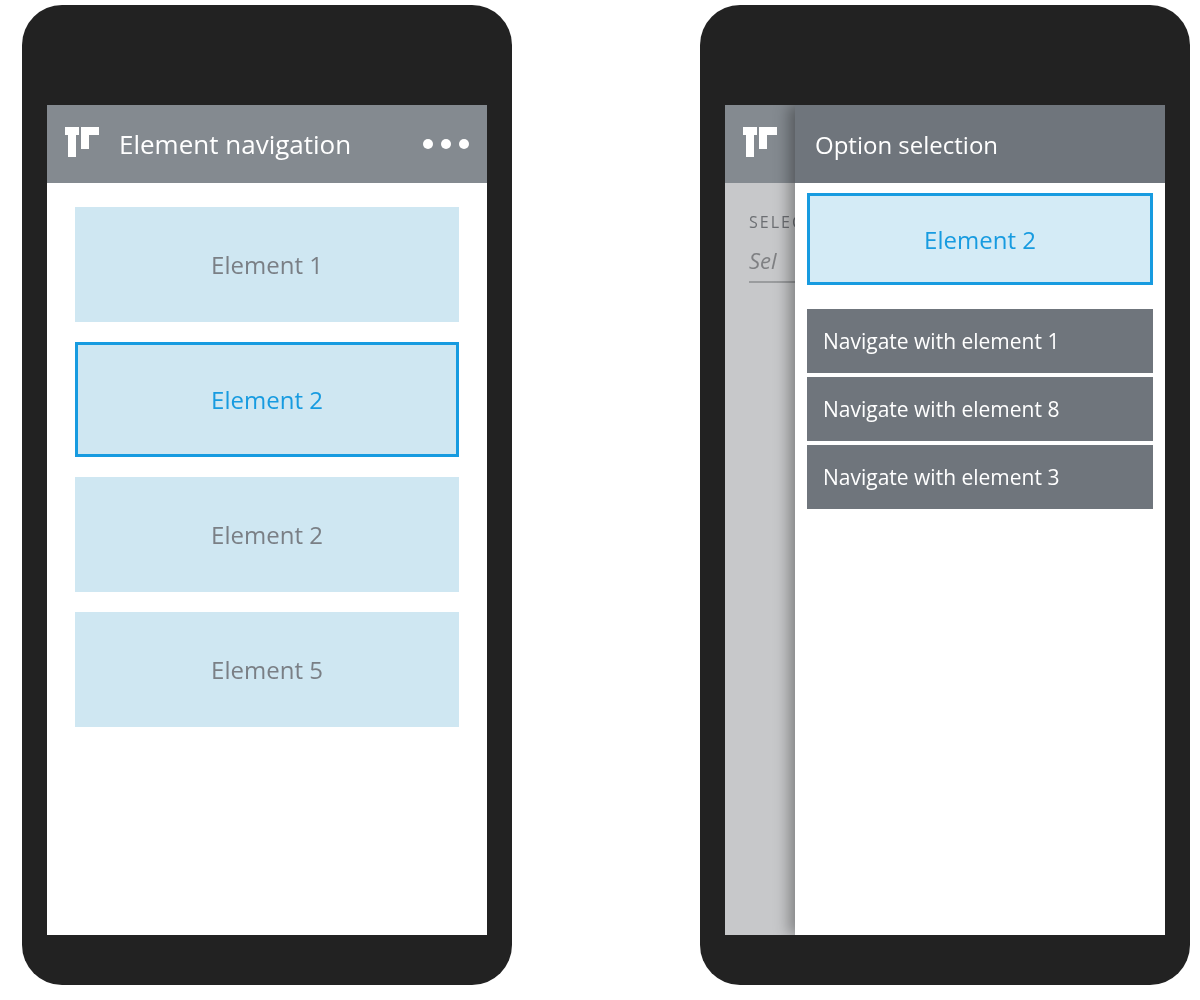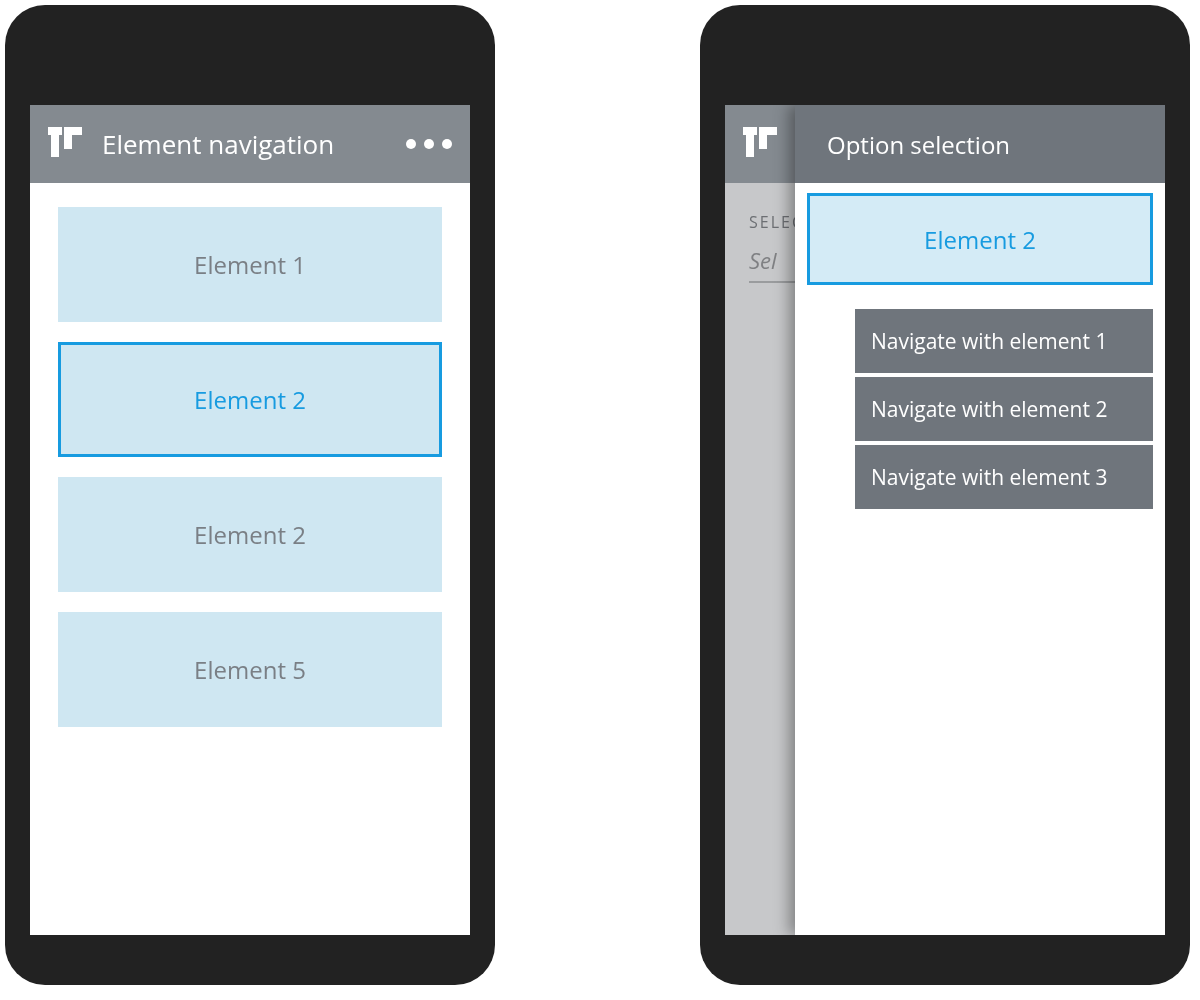--- a/index.html
+++ b/index.html
@@ -11,21 +11,21 @@
       position: relative;
     }
     .phone {
       position: absolute;
       width: 490px;
       height: 980px;
       background: #222222;
       border-radius: 40px;
       overflow: hidden;
     }
-    .phone-left { left: 5px; top: 5px; }
+    .phone-left { left: 22px; top: 5px; }
     .phone-right { left: 700px; top: 5px; }
 
     .screen {
       position: absolute;
       left: 25px;
       right: 25px;
       top: 100px;
       bottom: 50px;
       background: #fff;
       overflow: hidden;
@@ -119,21 +119,21 @@
       right: 0;
       bottom: 0;
       background: #ffffff;
       box-shadow: -6px 0 14px rgba(0,0,0,0.35);
     }
     .overlay-header {
       height: 78px;
       background: #6f757c;
       display: flex;
       align-items: center;
-      padding: 0 32px;
+      padding: 0 20px;
       color: #fff;
       font-size: 24px;
     }
     .overlay-body {
       padding: 10px 12px;
     }
     .sel-block {
       height: 92px;
       background: #d4ebf6;
       border: 3px solid #179be0;
@@ -141,21 +141,20 @@
       align-items: center;
       justify-content: center;
       color: #179be0;
       font-size: 24px;
       margin-bottom: 24px;
     }
     .opt-list {
       display: flex;
       flex-direction: column;
       gap: 4px;
-      margin-left: 48px;
     }
     .opt-item {
       height: 64px;
       background: #6f757c;
       color: #fff;
       font-size: 21px;
       display: flex;
       align-items: center;
       padding-left: 16px;
     }
@@ -220,21 +219,21 @@
       </div>
       <div class="overlay-body">
         <div class="sel-block">
           <span>Element 2</span>
         </div>
         <div class="opt-list">
           <div class="opt-item">
               <span>Navigate with element 1</span>
             </div>
           <div class="opt-item">
-              <span>Navigate with element 2</span>
+              <span>Navigate with element 8</span>
             </div>
           <div class="opt-item">
               <span>Navigate with element 3</span>
             </div>
         </div>
       </div>
     </div>
 
   </div>
 </div>

